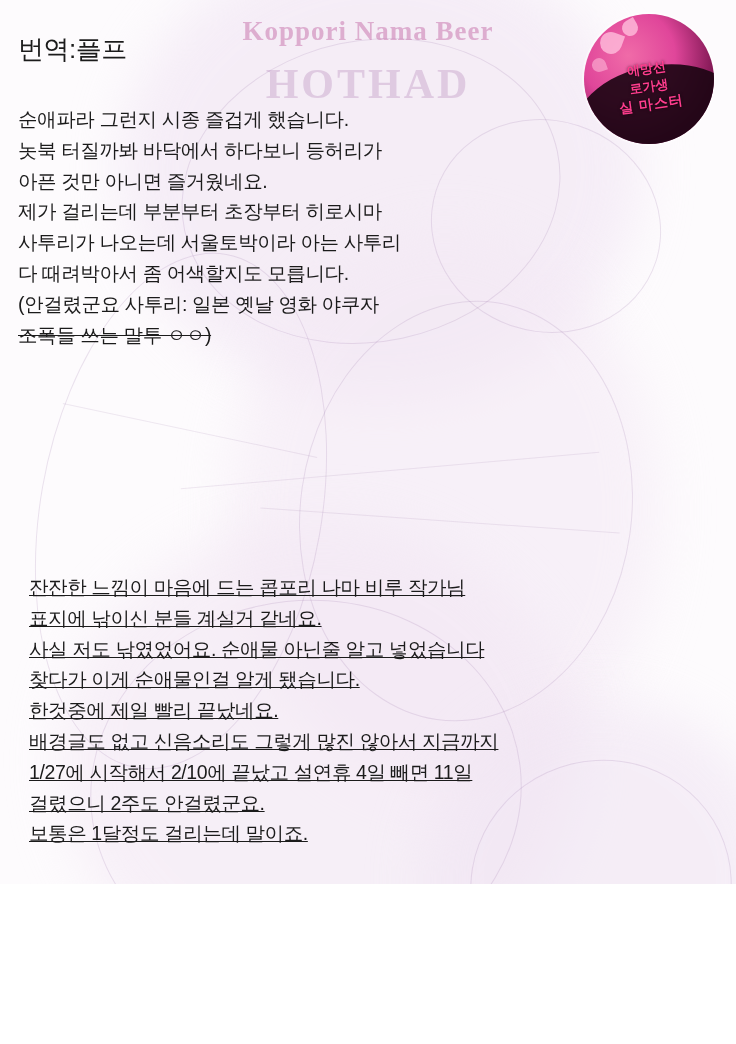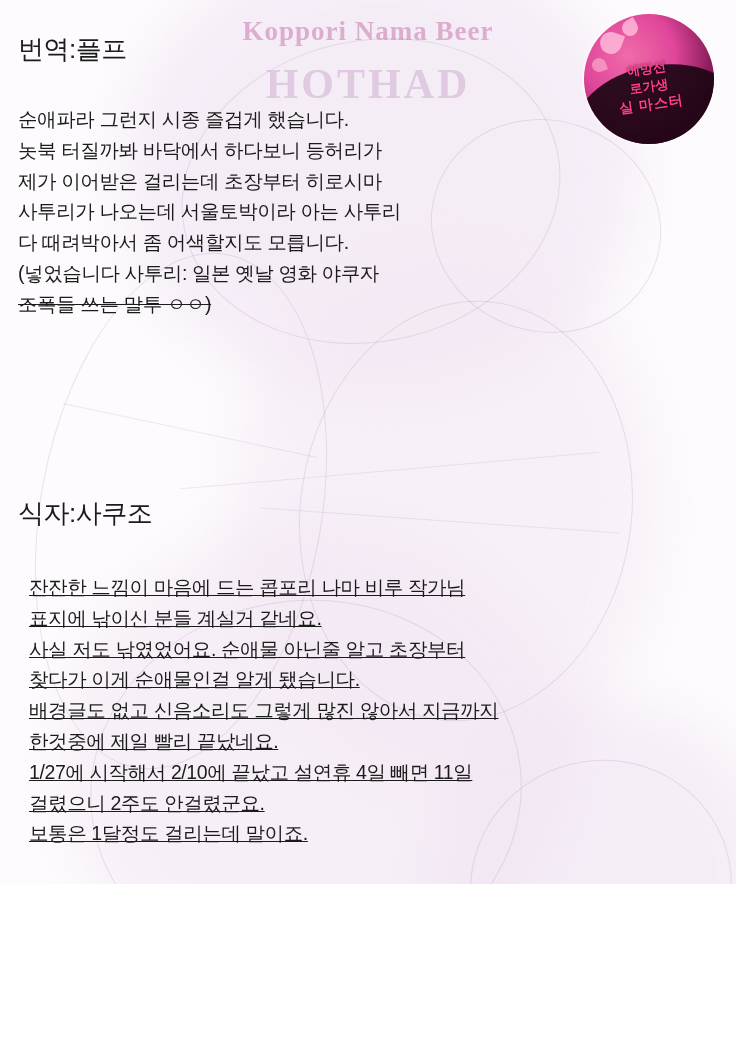--- a/index.html
+++ b/index.html
@@ -215,37 +215,37 @@
     </div>
   </div>
 
   <div class="text-layer">
 
     <div class="blk heading" id="translator-heading">번역:플프</div>
 
     <div class="blk body" id="translator-body">
       <span class="ln">순애파라 그런지 시종 즐겁게 했습니다.</span>
       <span class="ln">놋북 터질까봐 바닥에서 하다보니 등허리가</span>
-      <span class="ln">제가 이어받은 걸리는데 초장부터 히로시마</span>
+      <span class="ln">아픈 것만 아니면 즐거웠네요.</span>
+      <span class="ln">제가 걸리는데 부분부터 초장부터 히로시마</span>
       <span class="ln">사투리가 나오는데 서울토박이라 아는 사투리</span>
       <span class="ln">다 때려박아서 좀 어색할지도 모릅니다.</span>
-      <span class="ln">(넣었습니다 사투리: 일본 옛날 영화 야쿠자</span>
+      <span class="ln">(안걸렸군요 사투리: 일본 옛날 영화 야쿠자</span>
       <span class="ln strike">조폭들 쓰는 말투 ㅇㅇ)</span>
     </div>
 
 
-    <div class="blk heading" id="typesetter-heading">식자:사쿠조</div>
 
     <div class="blk body" id="typesetter-body">
       <span class="ln">잔잔한 느낌이 마음에 드는 콥포리 나마 비루 작가님</span>
       <span class="ln">표지에 낚이신 분들 계실거 같네요.</span>
-      <span class="ln">사실 저도 낚였었어요. 순애물 아닌줄 알고 초장부터</span>
+      <span class="ln">사실 저도 낚였었어요. 순애물 아닌줄 알고 넣었습니다</span>
       <span class="ln">찾다가 이게 순애물인걸 알게 됐습니다.</span>
+      <span class="ln">한것중에 제일 빨리 끝났네요.</span>
       <span class="ln">배경글도 없고 신음소리도 그렇게 많진 않아서 지금까지</span>
-      <span class="ln">한것중에 제일 빨리 끝났네요.</span>
       <span class="ln"> 1/27에 시작해서 2/10에 끝났고 설연휴 4일 빼면 11일</span>
       <span class="ln">걸렸으니 2주도 안걸렸군요.</span>
       <span class="ln">보통은 1달정도 걸리는데 말이죠.</span>
     </div>
 
     <div class="blk date" id="date-stamp">2019. 2. 10</div>
 
   </div>
 </div>
 

